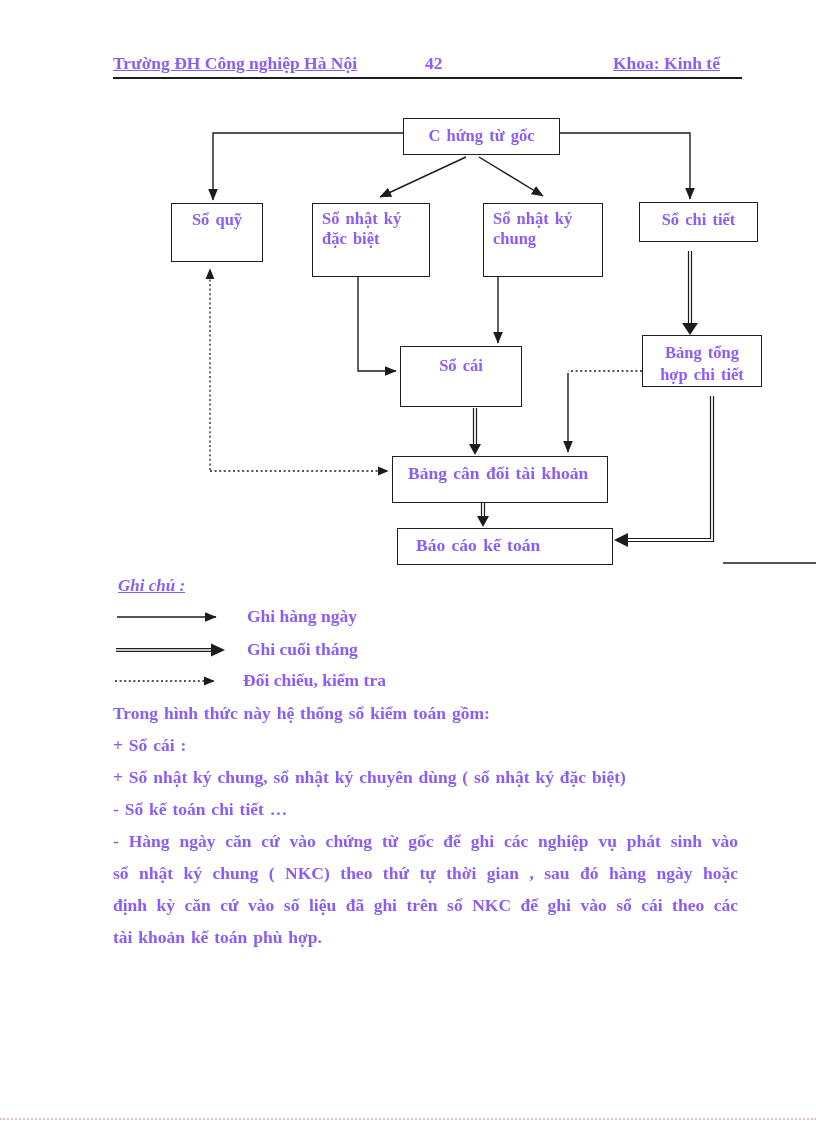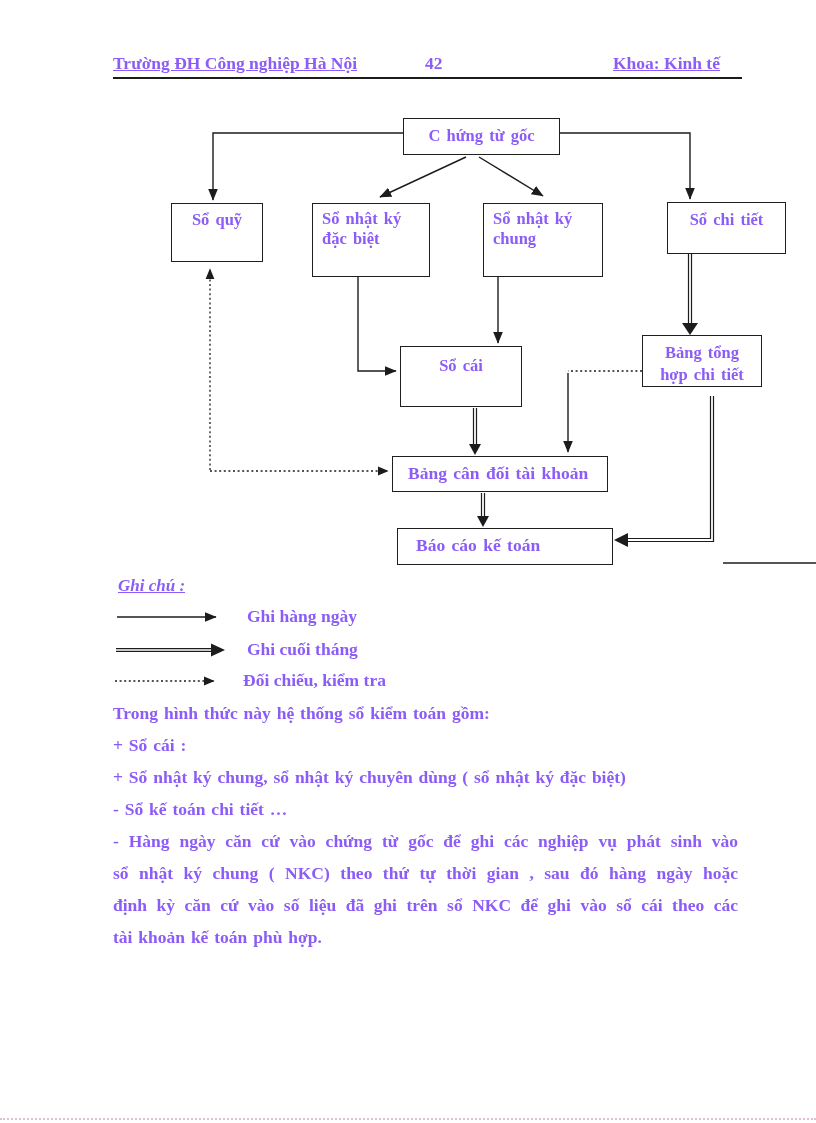--- a/index.html
+++ b/index.html
@@ -113,30 +113,30 @@
   <div class="dbox" style="left:312px; top:203px; width:118px; height:74px; padding:5px 0 0 9px;">
     <div>Sổ nhật ký</div>
     <div>đặc biệt</div>
   </div>
 
   <div class="dbox" style="left:483px; top:203px; width:120px; height:74px; padding:5px 0 0 9px;">
     <div>Sổ nhật ký</div>
     <div>chung</div>
   </div>
 
-  <div class="dbox center" style="left:667px; top:202px; width:119px; height:52px; padding-top:7px;">Sổ chi tiết</div>
+  <div class="dbox center" style="left:639px; top:202px; width:119px; height:40px; padding-top:7px;">Sổ chi tiết</div>
 
   <div class="dbox center" style="left:400px; top:346px; width:122px; height:61px; padding-top:9px;">Sổ cái</div>
 
   <div class="dbox center" style="left:642px; top:335px; width:120px; height:52px; padding-top:6px; line-height:22px;">
     <div>Bảng tổng</div>
     <div>hợp chi tiết</div>
   </div>
 
-  <div class="dbox" style="left:392px; top:456px; width:216px; height:36px; line-height:32px; padding-left:15px; font-size:17.5px;">Bảng cân đối tài khoản</div>
+  <div class="dbox" style="left:392px; top:456px; width:216px; height:47px; line-height:32px; padding-left:15px; font-size:17.5px;">Bảng cân đối tài khoản</div>
 
   <div class="dbox" style="left:397px; top:528px; width:216px; height:37px; line-height:33px; padding-left:18px; font-size:17.5px;">Báo cáo kế toán</div>
 
   <div class="abs legend-title" style="left:118px; top:576px;">Ghi chú : </div>
   <div class="abs legend-label" style="left:247px; top:606px;">Ghi hàng ngày</div>
   <div class="abs legend-label" style="left:247px; top:639px;">Ghi cuối tháng</div>
   <div class="abs legend-label" style="left:243px; top:670px;">Đối chiếu, kiểm tra</div>
 
   <div class="bodyblock">
     <div class="bline">Trong hình thức này hệ thống sổ kiểm toán gồm:</div>

